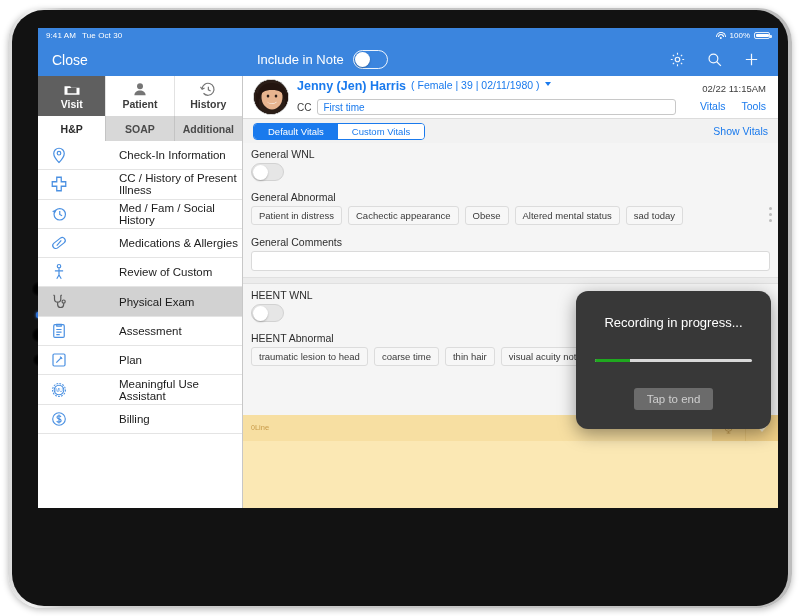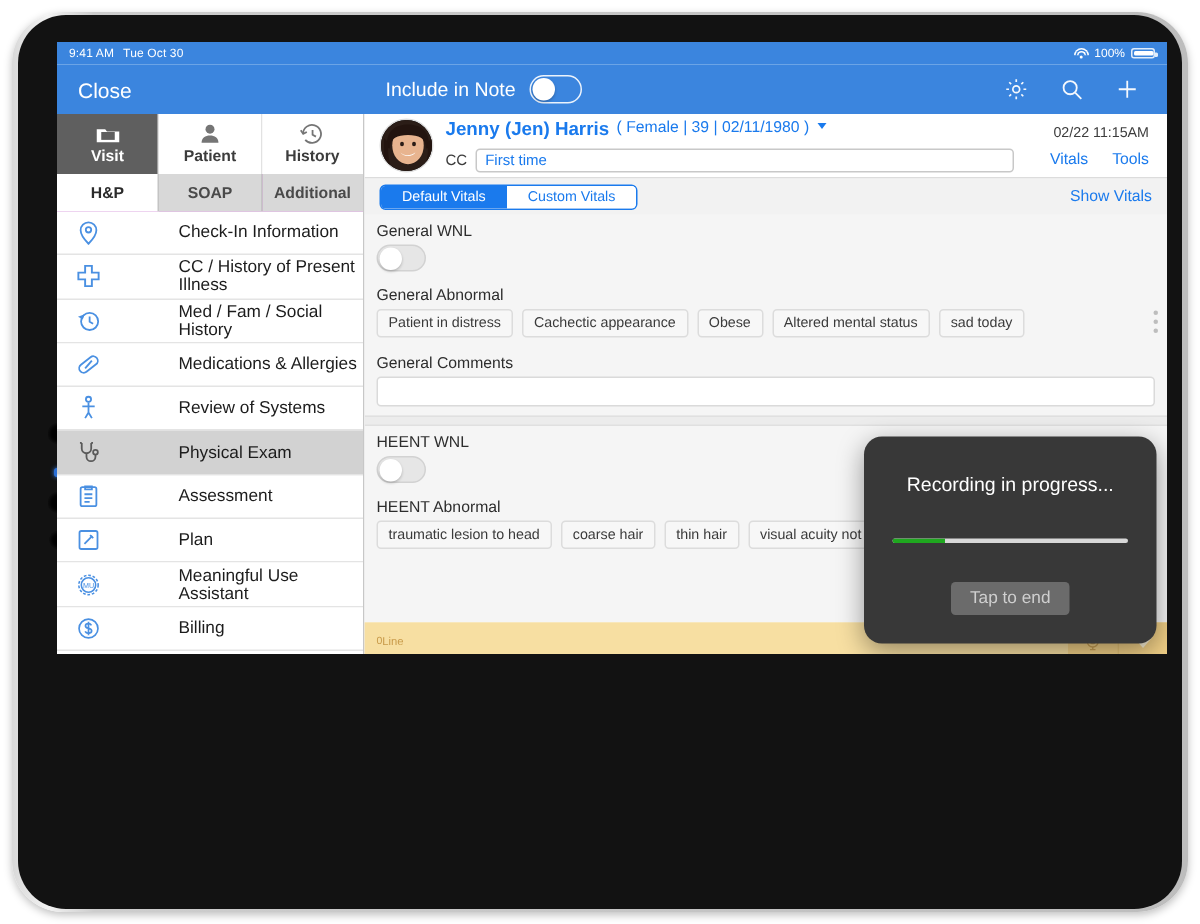--- a/index.html
+++ b/index.html
@@ -26,21 +26,21 @@
     background: #121212;
   }
   .bezel-led { position:absolute; left: 24px; top: 302px; width:6px; height:6px; border-radius:2px; background:#2a6fd6; box-shadow:0 0 3px #3a80ea;}
   .bezel-dot { position:absolute; left:20px; width:14px; height:14px; border-radius:50%; background:#000; box-shadow: inset 0 0 3px #1d1d1d; }
   .bezel-dot.d1 { top: 272px; }
   .bezel-dot.d2 { top: 318px; }
   .bezel-dot.d3 { top: 344px; width:12px; height:12px; left:21px;}
 
   .screen {
     position: absolute; left: 38px; top: 28px;
-    width: 740px; height: 408px;
+    width: 740px; height: 480px;
     background: #fff;
     overflow: hidden;
   }
 
   
   .statusbar {
     position:absolute; left:0; top:0; width:740px; height:15px;
     background:#3b85de; color:#fff; font-size:8px;
     display:flex; align-items:center; padding: 0 8px;
   }
@@ -293,21 +293,21 @@
           </span>
           <span class="mi-label">Medications &amp; Allergies</span>
         </div>
         <div class="menu-item">
           <span class="mi-ico">
             <svg viewBox="0 0 24 24" fill="none" stroke="#4a90e2" stroke-width="1.6">
                 <circle cx="12" cy="4.3" r="2.3"></circle>
                 <path d="M12 7v9M12 16l-3 5M12 16l3 5M6.5 10.5h11"></path>
               </svg>
           </span>
-          <span class="mi-label">Review of Systems</span>
+          <span class="mi-label">Review of Custom</span>
         </div>
         <div class="menu-item active">
           <span class="mi-ico">
             <svg viewBox="0 0 24 24" fill="none" stroke="#5a5a5a" stroke-width="1.6">
                 <path d="M6 3v5a4.2 4.2 0 0 0 8.4 0V3"></path>
                 <path d="M10.2 12.2v3.1a4 4 0 0 0 8 0v-1.6"></path>
                 <circle cx="18.2" cy="11.4" r="2.1"></circle>
                 <path d="M6 3h-1.6M14.4 3H16"></path>
               </svg>
           </span>
@@ -435,21 +435,21 @@
         </div>
 
         <div>
           <div class="sec-label">HEENT WNL</div>
           <div class="toggle-sm">
               <span class="k"></span>
             </div>
           <div class="sec-label">HEENT Abnormal</div>
           <div class="chip-row">
             <span class="chip">traumatic lesion to head</span>
-            <span class="chip">coarse hair</span>
+            <span class="chip">coarse time</span>
             <span class="chip">thin hair</span>
             <span class="chip">visual acuity not intact</span>
             <span class="chip">conjunctivae pale</span>
           </div>
         </div>
       </div>
 
       <div class="dictation">
         <div class="dict-topbar">
           <div class="dict-linebox">

